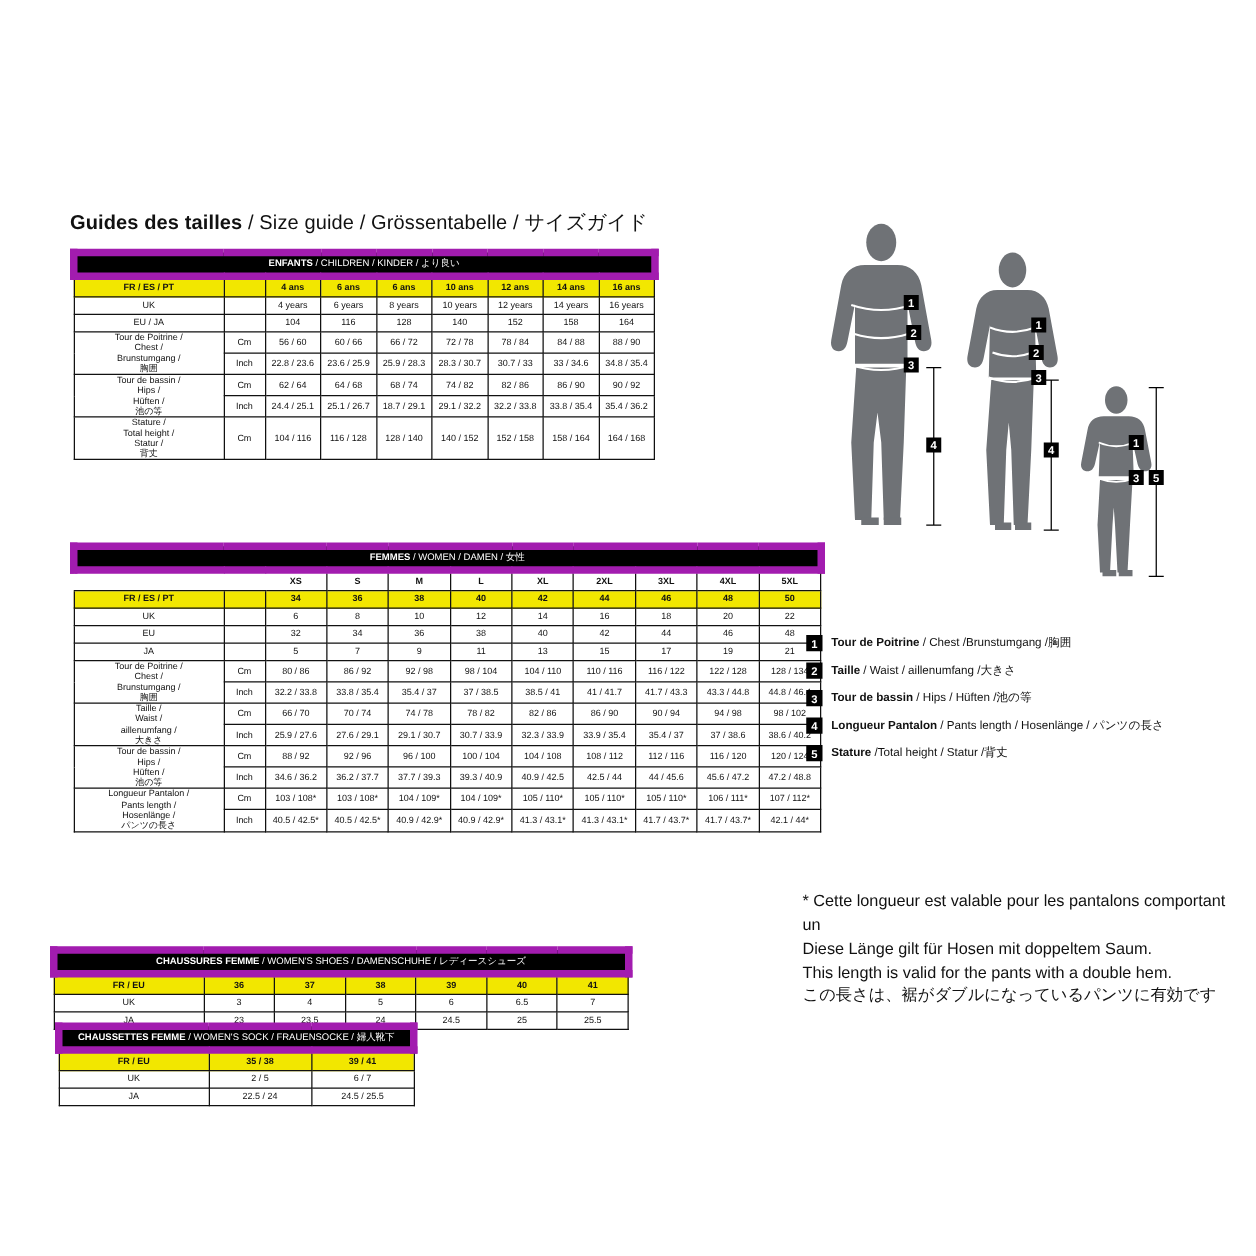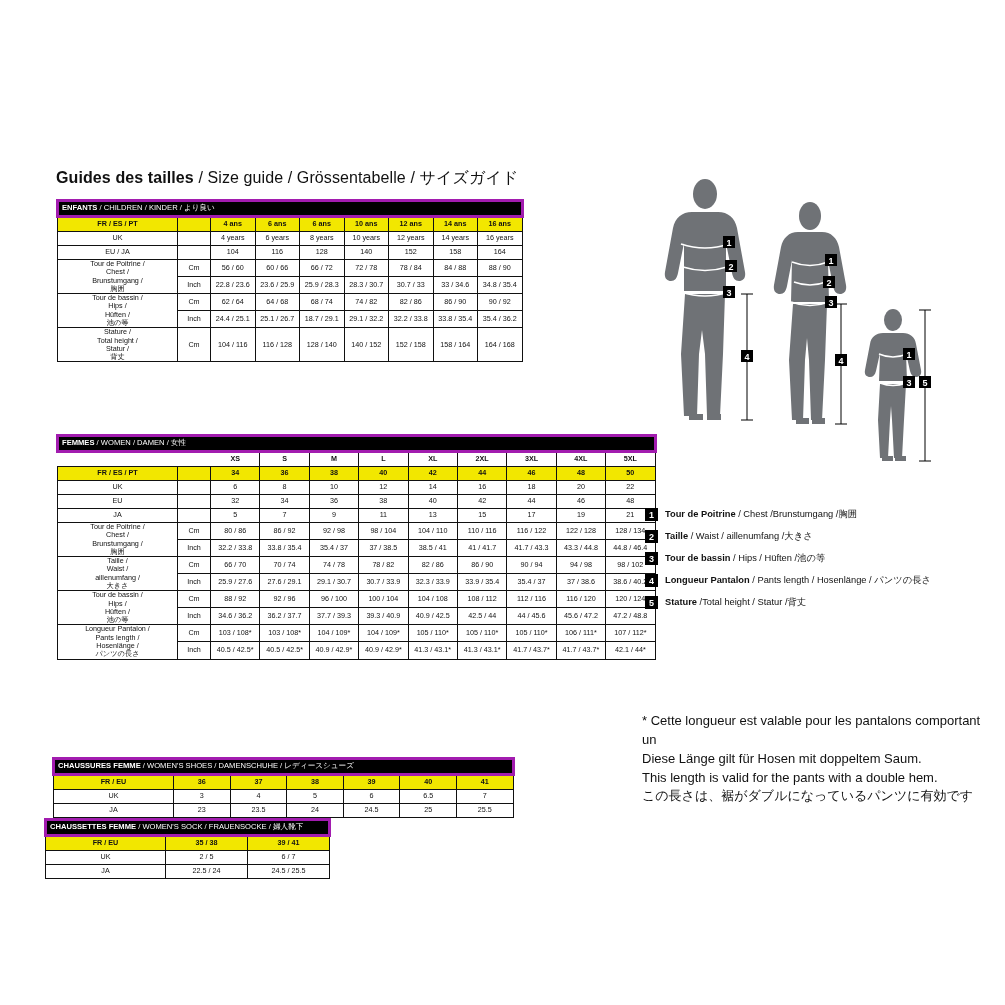--- a/index.html
+++ b/index.html
@@ -19,37 +19,37 @@
 
   table.g{border-collapse:collapse;table-layout:fixed;}
   table.g td,table.g th{
     border:1px solid #111;font-size:7.2px;padding:0 3px;
     vertical-align:middle;line-height:1.15;font-weight:normal;text-align:center;
   }
   td.lab{text-align:left;font-weight:bold;font-size:7.4px;}
   td.lab-s{text-align:left;font-weight:normal;font-size:7.2px;}
   td.unit{text-align:center;font-size:7.2px;}
   tr.hdrblk td{
-    background:#000;color:#fff;border:3px solid #a21caf;text-align:left;
+    background:#000;color:#fff;border:6px solid #a21caf;text-align:center;
     font-weight:bold;font-size:7.6px;height:14px;
   }
   tr.hdrblk td .reg{font-weight:normal;}
   tr.yellow td{background:#f2e700;font-weight:bold;}
   tr.yellow td.lab-s{font-weight:bold;}
 
   
   #tbl-children{position:absolute;left:56px;top:199px;width:460px;}
   #tbl-children td{height:13px;}
 
   
   #tbl-women{position:absolute;left:56px;top:434px;width:598px;}
   #tbl-women td{height:13px;}
 
   
-  #tbl-shoes{position:absolute;left:52px;top:757px;width:460px;}
+  #tbl-shoes{position:absolute;left:40px;top:757px;width:460px;}
   #tbl-shoes td{height:13px;}
   #tbl-socks{position:absolute;left:44px;top:818px;width:285px;}
   #tbl-socks td{height:13px;}
 
   
   #figures{position:absolute;left:645px;top:172px;width:330px;height:330px;}
 
   
   #legend{position:absolute;left:645px;top:508px;width:340px;}
   .leg-row{display:flex;align-items:flex-start;margin-bottom:9px;}

